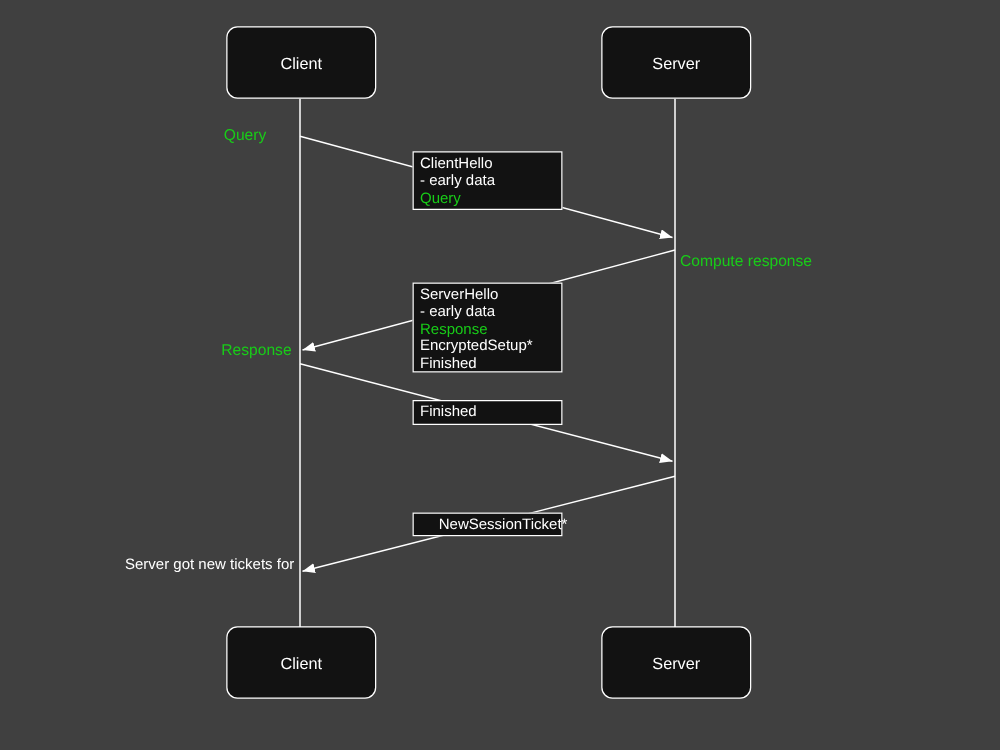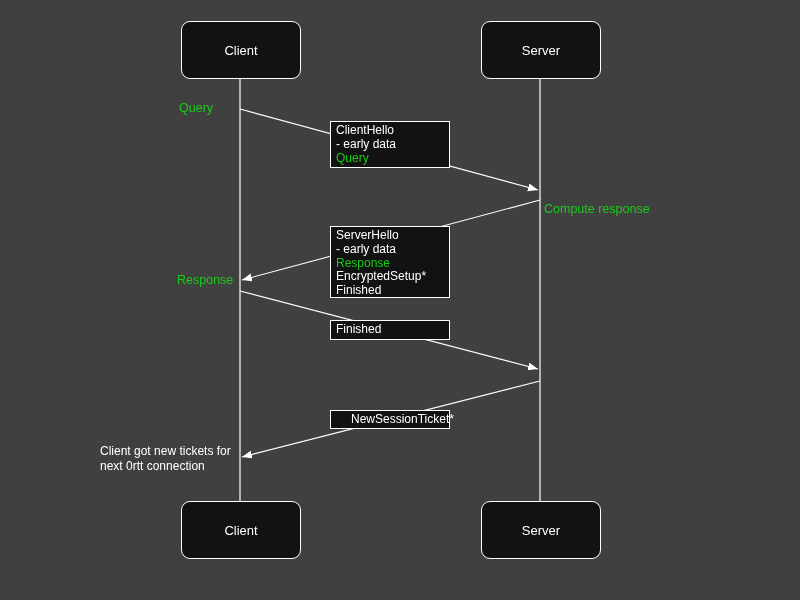--- a/index.html
+++ b/index.html
@@ -119,17 +119,16 @@
 
   <div class="msgbox" style="top:320px; height:20px;">
     <span style="color: rgb(255, 255, 255);">Finished</span>
   </div>
 
   <div class="msgbox" style="top:410px; height:19px; line-height:13px;padding-left:20px;">
     <span style="color: rgb(255, 255, 255);">NewSessionTicket*</span>
   </div>
 
   <div class="note" style="left:100px; top:444px;">
-    <span>Client got new tickets for</span>
-    <span>next 0rtt connection</span>
+    <span>Server got new tickets for</span>
   </div>
 
 </div>
 
 </body></html>

